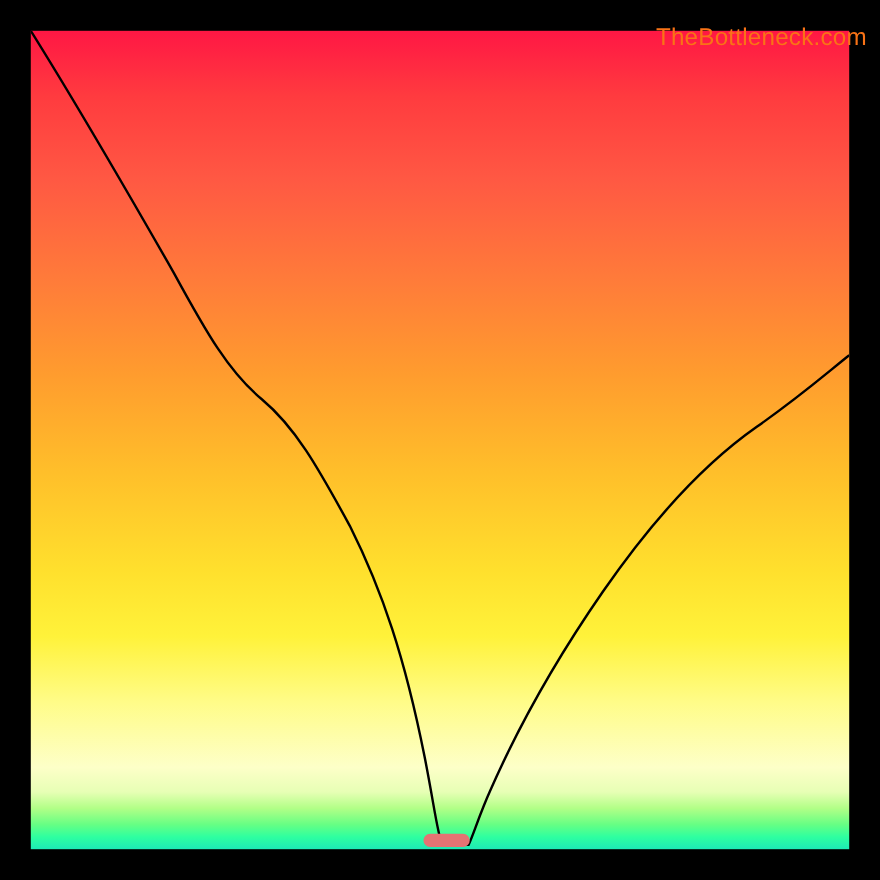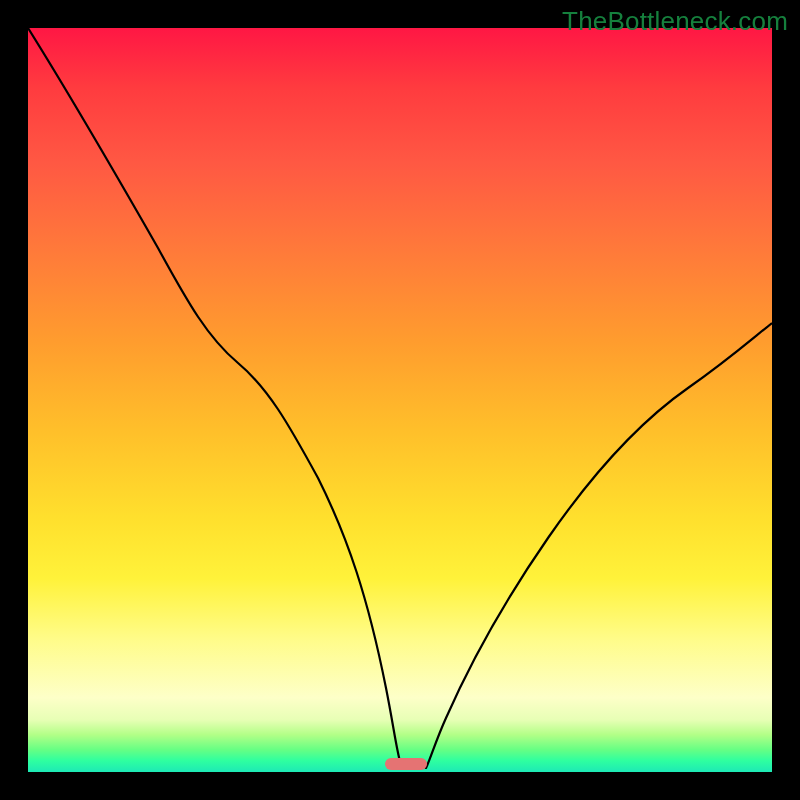--- a/index.html
+++ b/index.html
@@ -38,24 +38,24 @@
       #fdffc8 90%,
       #e7ffb5 93%,
       #b2ff87 95%,
       #66ff84 97%,
       #2effa0 98.5%,
       #1de9b6 100%
     );
   }
   .watermark {
     position: absolute;
-    top: 6px;
+    top: 21px;
     right: 12px;
-    color: #15803d;
-    font-size: 26px;
+    color: #f97316;
+    font-size: 22px;
     letter-spacing: 0.2px;
     user-select: none;
   }
   svg.curve {
     position: absolute;
     left: 0;
     top: 0;
   }
   .marker {
     position: absolute;

